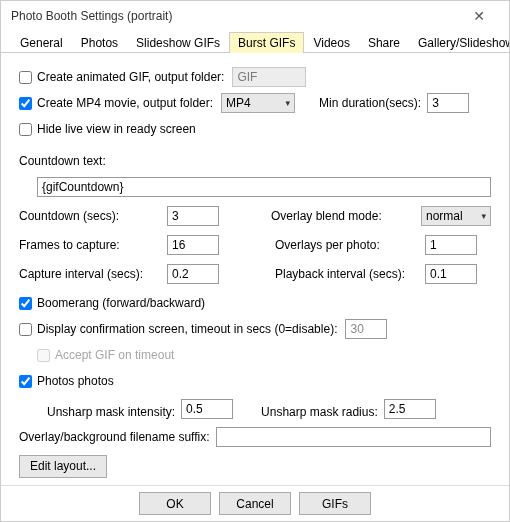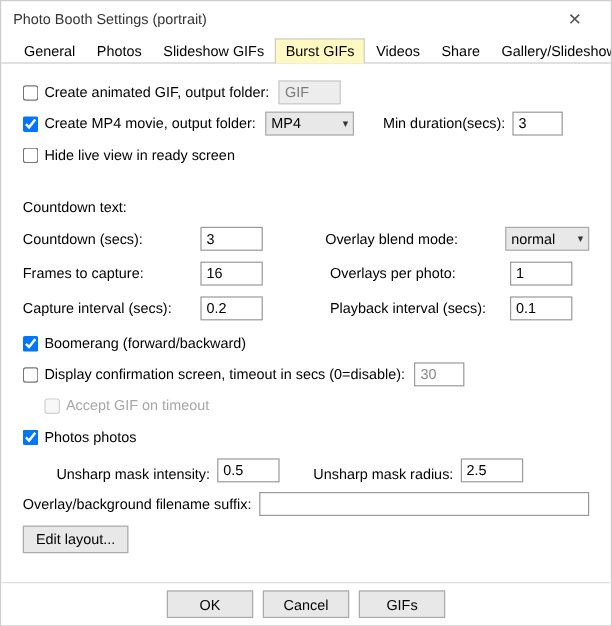--- a/index.html
+++ b/index.html
@@ -157,21 +157,21 @@
   <div class="tab">Share</div>
   <div class="tab">Gallery/Slideshow</div>
 </div>
 
 <div class="content">
 
   <div class="row">
     <input type="checkbox" style="">
     <label>Create animated GIF, output folder:</label>
     <span style="width:8px"></span>
-    <span class="select disabled" style="width:52px">
+    <span class="select disabled" style="width:74px">
       <span>GIF</span>
       <span class="chev">▾</span>
     </span>
   </div>
 
   <div class="row">
     <input type="checkbox" checked="" style="">
     <label>Create MP4 movie, output folder:</label>
     <span style="width:8px"></span>
     <span class="select" style="width:74px">
@@ -182,22 +182,25 @@
     <label>Min duration(secs):</label>
     <span style="width:6px"></span>
     <input type="text" style="width: 42px;" value="3">
   </div>
 
   <div class="row">
     <input type="checkbox" style="">
     <label>Hide live view in ready screen</label>
   </div>
 
-  <div class="row" style="margin-top:20px">
+  <div class="row" style="margin-top:8px">
     <label>Countdown text:</label>
+  </div>
+  <div class="row indent1 tall">
+    <input type="text" class="wide-text" value="{gifCountdown}" style="">
   </div>
 
   <div class="col2 row tall">
     <div class="left-col">
       <span class="lbl lbl-140">Countdown (secs):</span>
       <input type="text" style="width: 52px;" value="3">
     </div>
     <div class="right-col">
       <span class="lbl lbl-130">Overlay blend mode:</span>
       <span class="select" style="width:70px">

